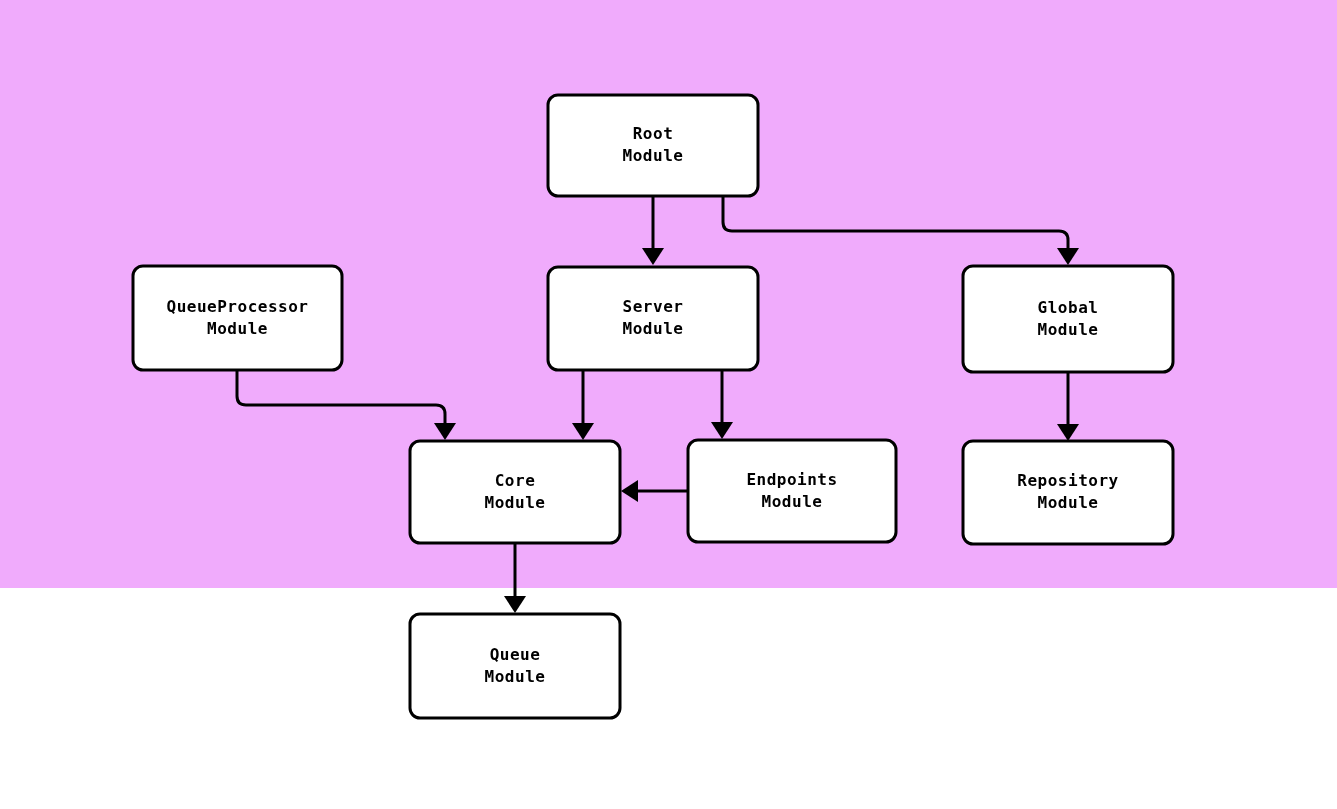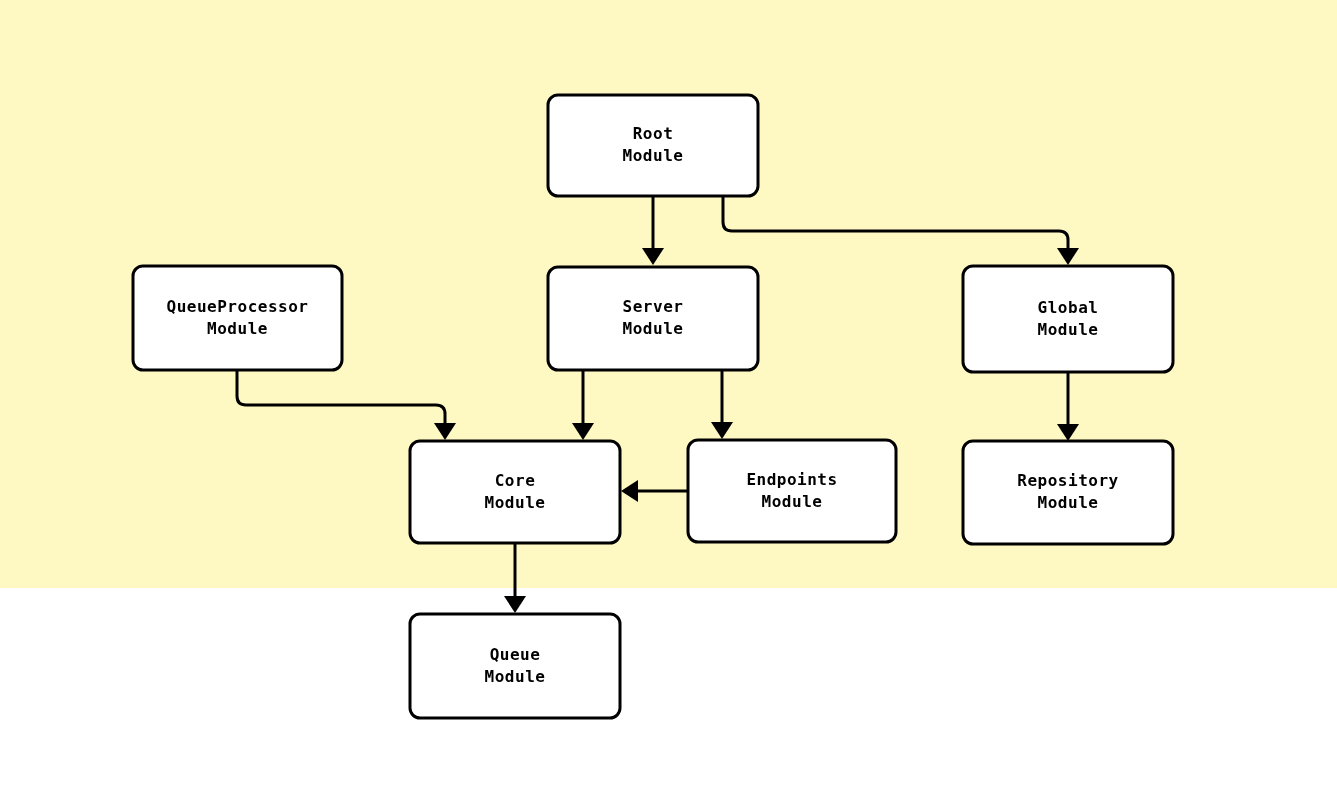--- a/index.html
+++ b/index.html
@@ -11,21 +11,21 @@
   body {
     width: 1337px;
     height: 809px;
     overflow: hidden;
     font-family: "DejaVu Sans Mono", "Liberation Mono", monospace;
   }
   #diagram-root {
     position: relative;
     width: 1337px;
     height: 588px;
-    background: #fef9c3;
+    background: #f0abfc;
   }
   svg#diagram-canvas {
     position: absolute;
     top: 0;
     left: 0;
     width: 1337px;
     height: 809px;
     display: block;
   }
   .node-box {

